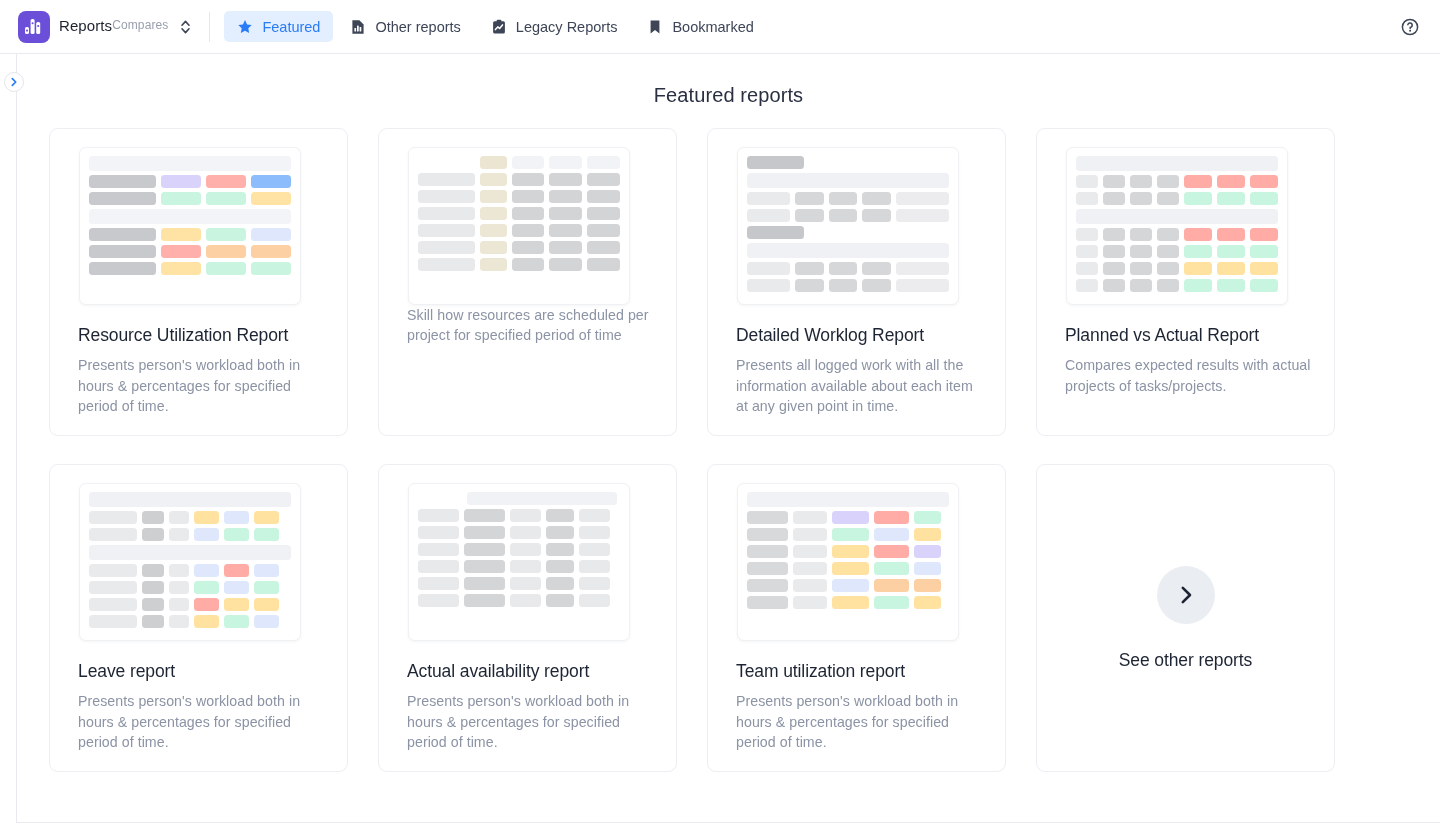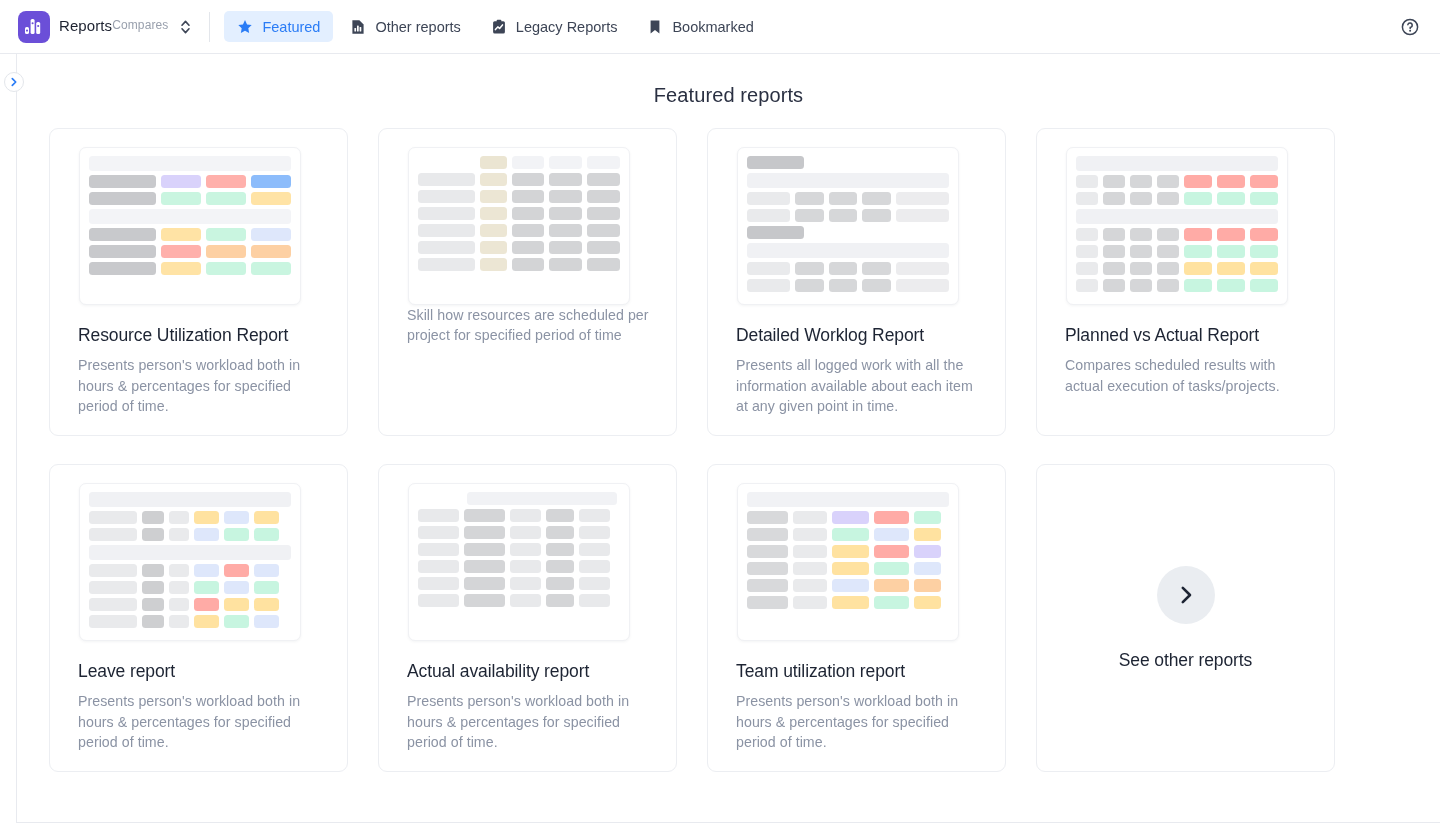--- a/index.html
+++ b/index.html
@@ -445,21 +445,21 @@
               <div class="tcell" style="width: 22px; background: rgb(233, 234, 236);"></div>
               <div class="tcell" style="width: 22px; background: rgb(213, 214, 216);"></div>
               <div class="tcell" style="width: 22px; background: rgb(213, 214, 216);"></div>
               <div class="tcell" style="width: 22px; background: rgb(213, 214, 216);"></div>
               <div class="tcell" style="width: 28px; background: rgb(199, 245, 224);"></div>
               <div class="tcell" style="width: 28px; background: rgb(199, 245, 224);"></div>
               <div class="tcell" style="width: 28px; background: rgb(199, 245, 224);"></div>
             </div>
           </div>
           <div class="card-title">Planned vs Actual Report</div>
-          <div class="card-desc">Compares scheduled results with actual execution of tasks/projects.</div>
+          <div class="card-desc">Compares expected results with actual projects of tasks/projects.</div>
         </div>
         <div class="card">
           <div class="thumb">
             <div class="tband" style="background: rgb(240, 241, 244);"></div>
             <div class="trow">
               <div class="tcell" style="width: 48px; background: rgb(233, 234, 236);"></div>
               <div class="tcell" style="width: 22px; background: rgb(206, 207, 209);"></div>
               <div class="tcell" style="width: 20px; background: rgb(233, 234, 236);"></div>
               <div class="tcell" style="width: 25px; background: rgb(255, 226, 160);"></div>
               <div class="tcell" style="width: 25px; background: rgb(222, 231, 251);"></div>

